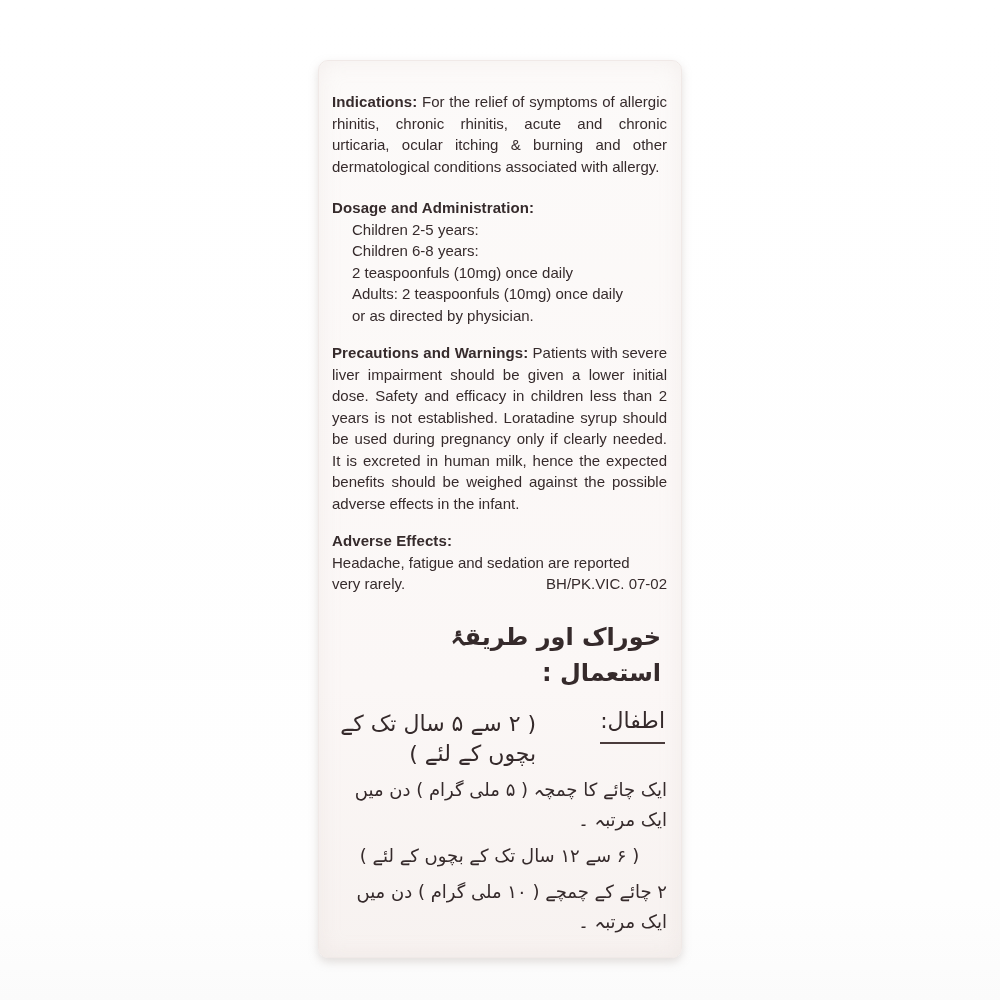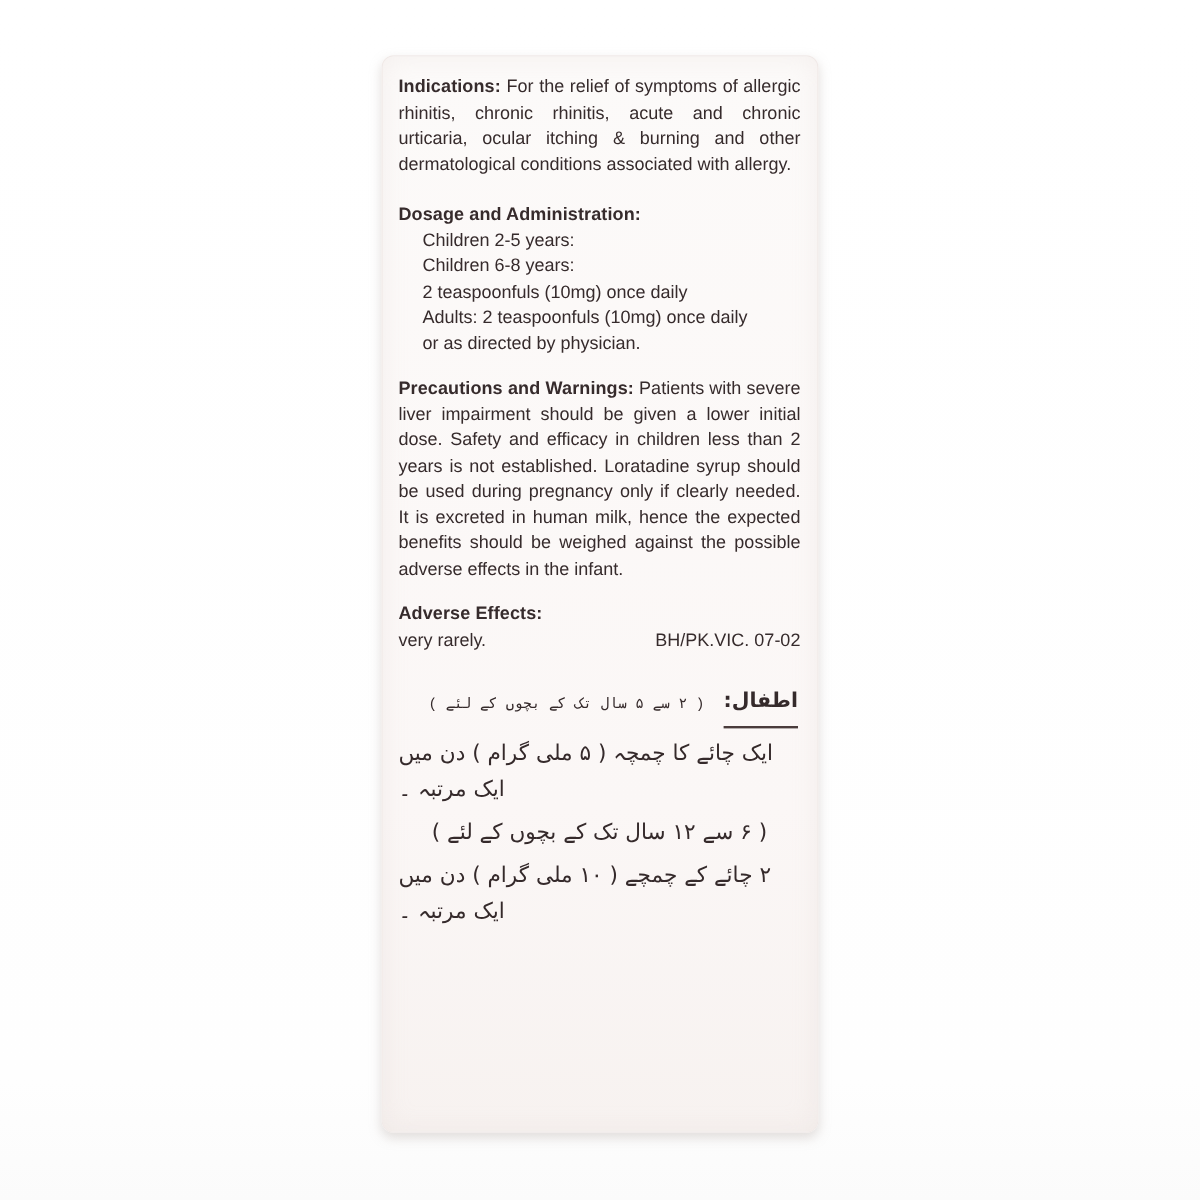--- a/index.html
+++ b/index.html
@@ -14,25 +14,25 @@
   .page {
     position: relative;
     width: 1000px;
     height: 1000px;
     background: linear-gradient(180deg, #ffffff 0%, #fefefe 90%, #fbfbfb 100%);
     overflow: hidden;
   }
   .carton {
     position: absolute;
     left: 318px;
-    top: 46px;
+    top: 60px;
     width: 364px;
     height: 898px;
     box-sizing: border-box;
-    padding: 15px 14px 10px 13px;
+    padding: 30px 14px 10px 13px;
     background: linear-gradient(180deg, #fcfaf9 0%, #fbf7f6 70%, #f7f2f0 100%);
     border: 1px solid #f0e9e7;
     border-radius: 10px;
     box-shadow: 0 4px 10px rgba(175,162,158,0.35), inset 0 0 22px rgba(210,195,190,0.18);
     color: #362b2c;
   }
   
   .en { font-size: 15px; line-height: 21.5px; }
   .en p, .en .group { margin: 0; }
   .just { text-align: justify; }
@@ -58,37 +58,37 @@
     margin: 0 6px 14px 0;
     line-height: 36px;
   }
   .ur-row {
     display: flex;
     align-items: flex-start;
     gap: 16px;
     margin: 0 2px 6px 0;
   }
   .ur-head {
-    font-size: 17px;
-    font-weight: 700;
+    font-size: 22px;
+    font-weight: 400;
     line-height: 32px;
     border-bottom: 2px solid #4a3c3c;
     padding-bottom: 5px;
     flex: 0 0 auto;
+    margin-left: 48px;
   }
   .ur-row .ur-body {
-    font-size: 12px;
+    font-size: 22px;
     line-height: 30px;
     padding-top: 4px;
-    font-family: Liberation Mono, monospace;
   }
   .ur-line {
     font-size: 18px;
     line-height: 30px;
-    text-align: left;
+    text-align: right;
     margin-bottom: 6px;
   }
   .ur-line.centered { text-align: center; }
 </style>
 </head>
 <body>
 
 <div class="page">
   <div class="carton">
 
@@ -109,29 +109,31 @@
       </div>
 
 
       <p class="just para-tight">
         <b class="inline-head">Precautions and Warnings:</b>
         <span>Patients with severe liver impairment should be given a lower initial dose. Safety and efficacy in children less than 2 years is not established. Loratadine syrup should be used during pregnancy only if clearly needed. It is excreted in human milk, hence the expected benefits should be weighed against the possible adverse effects in the infant.</span>
       </p>
 
       <div class="group">
         <b class="block-head">Adverse Effects:</b>
+        <div>Headache, fatigue and sedation are reported</div>
         <div class="adverse-last">
           <span class="code-ref">BH/PK.VIC. 07-02</span>
           <span>very rarely.</span>
         </div>
       </div>
     </section>
 
     <section class="ur" dir="rtl">
 
+      <div class="ur-title">خوراک اور طریقۂ استعمال :</div>
 
       <div class="ur-row">
         <span class="ur-head">اطفال:</span>
         <span class="ur-body">( ۲ سے ۵ سال تک کے بچوں کے لئے )</span>
       </div>
 
       <div class="ur-line">ایک چائے کا چمچہ ( ۵ ملی گرام ) دن میں ایک مرتبہ ۔</div>
       <div class="ur-line centered">( ۶ سے ۱۲ سال تک کے بچوں کے لئے )</div>
       <div class="ur-line">۲ چائے کے چمچے ( ۱۰ ملی گرام ) دن میں ایک مرتبہ ۔</div>
 

